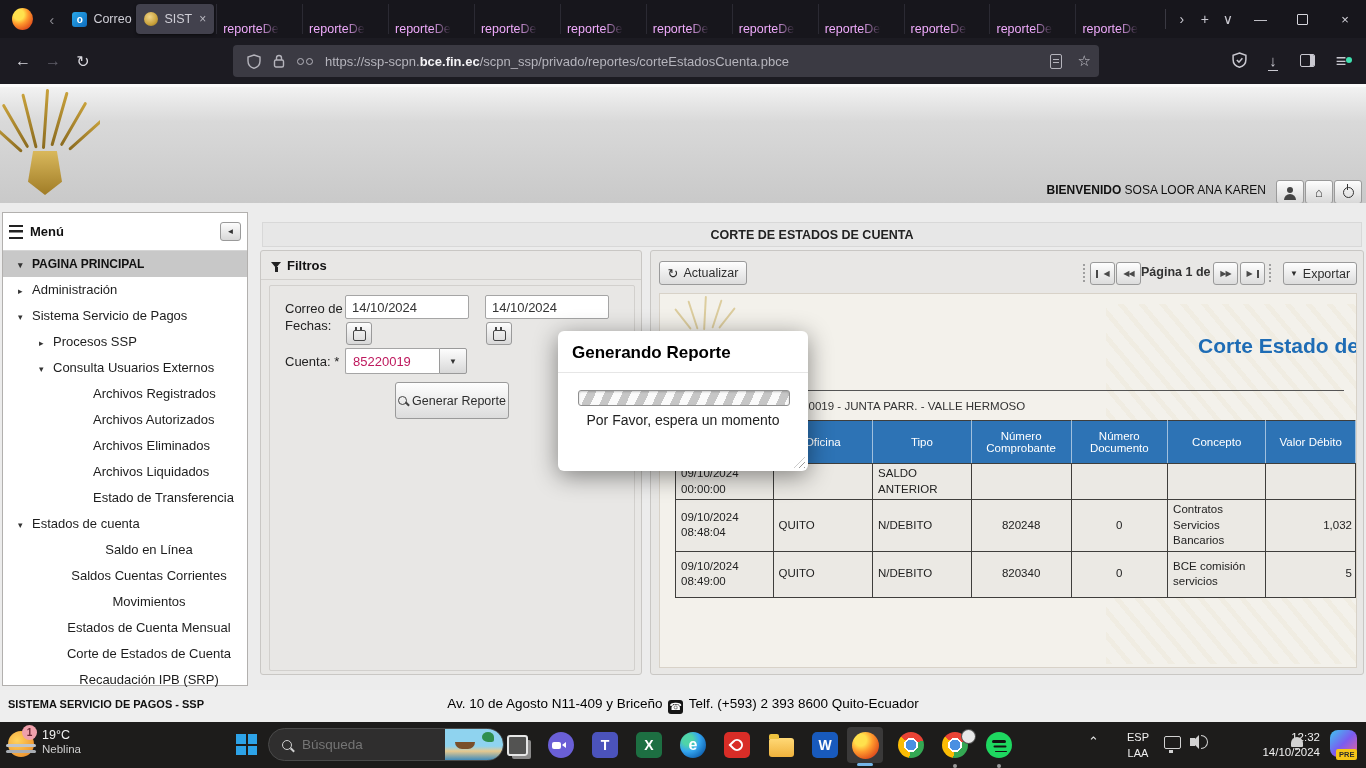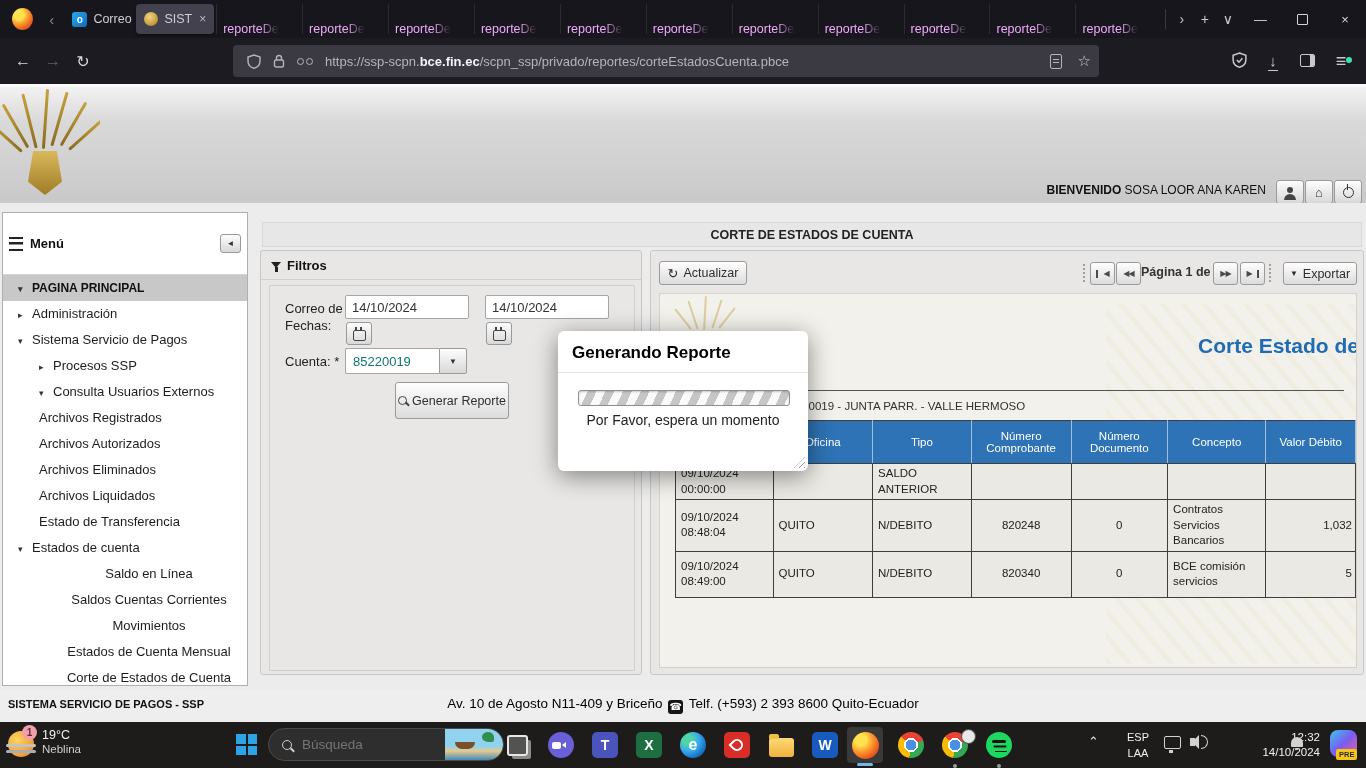--- a/index.html
+++ b/index.html
@@ -81,32 +81,32 @@
   .powerico::after{content:"";position:absolute;left:3px;top:-4px;width:1.8px;height:6px;background:#333;}
   #acctline{position:absolute;right:6px;top:122px;font-size:11.5px;color:#111;font-weight:600;}
   #acctline b{font-weight:bold;}
 
   
   #main{position:absolute;left:0;top:203px;width:1366px;height:487px;background:#ececec;}
 
   
   #sidebar{position:absolute;left:2px;top:9px;width:246px;height:474px;background:#fff;
     border:1px solid #b2b0ae;box-sizing:border-box;}
-  #menuhead{height:29px;border-bottom:1px solid #d5d5d5;display:flex;align-items:center;padding:16px 6px;}
+  #menuhead{height:29px;border-bottom:1px solid #d5d5d5;display:flex;align-items:center;padding:4px 6px;}
   .hamico{width:14px;height:10px;border-top:2.5px solid #222;border-bottom:2.5px solid #222;
     background:linear-gradient(#222,#222) center/100% 2.5px no-repeat;margin-right:7px;}
   #menutitle{font-size:13px;font-weight:bold;color:#111;flex:1;}
   #menucollapse{width:19px;height:17px;border:1px solid #9a9a9a;border-radius:3px;
     background:linear-gradient(#fdfdfd,#d8d8d8);font-size:8px;color:#333;
     display:flex;align-items:center;justify-content:center;}
   .mi{height:26px;line-height:26px;font-size:13px;color:#1d1d1d;white-space:nowrap;overflow:hidden;}
   .mi .arw{display:inline-block;width:11px;font-size:9px;color:#333;margin-right:3px;}
   .mi.l0{padding-left:15px;}
   .mi.l1{padding-left:36px;}
-  .mi.leafA{padding-left:36px;}
+  .mi.leafA{padding-left:90px;}
   .mi.leafB{padding-left:48px;text-align:center;}
   .mi.sel{background:#c8c8c8;font-weight:bold;font-size:12px;color:#111;}
 
   
   #pagetitle{position:absolute;left:262px;top:19px;width:1100px;height:25px;background:#e7e7e7;
     border:1px solid #d8d8d8;box-sizing:border-box;display:flex;align-items:center;justify-content:center;
     font-size:12.5px;font-weight:bold;color:#222;}
 
   
   .panel{position:absolute;background:#e8e7e5;border:1px solid #c9c7c4;border-radius:3px;box-sizing:border-box;}
@@ -121,21 +121,21 @@
   .finput{position:absolute;height:24px;width:124px;border:1px solid #a5a5a5;border-radius:2px;
     background:#fff;font-family:"Liberation Sans",sans-serif;font-size:13px;color:#333;
     padding:0 6px;box-sizing:border-box;}
   .sqbtn{position:absolute;width:24px;height:21px;border:1px solid #9a9a9a;border-radius:3px;
     background:linear-gradient(#fdfdfd,#d8d8d8);display:flex;align-items:center;justify-content:center;}
   .calico{width:11px;height:9px;border:1.5px solid #444;border-radius:2px;position:relative;margin-top:3px;}
   .calico::before{content:"";position:absolute;top:-4px;left:1px;width:2px;height:3px;background:#444;
     box-shadow:5px 0 #444;}
   #combo{position:absolute;left:83px;top:96px;width:122px;height:26px;display:flex;}
   #combofield{flex:1;background:#fff;border:1px solid #a5a5a5;border-right:none;border-radius:2px 0 0 2px;
-    font-size:13px;color:#0f766e;display:flex;align-items:center;padding-left:7px;}
+    font-size:13px;color:#be185d;display:flex;align-items:center;padding-left:7px;}
   #combobtn{width:26px;border:1px solid #9a9a9a;border-radius:0 2px 2px 0;
     background:linear-gradient(#fdfdfd,#d8d8d8);display:flex;align-items:center;justify-content:center;
     font-size:8px;color:#333;}
   .btn{display:flex;align-items:center;justify-content:center;gap:5px;
     background:linear-gradient(#fefefe,#dcdcdc);border:1px solid #9a9a9a;border-radius:3px;
     color:#2e2e2e;font-size:12.5px;box-sizing:border-box;}
   .magico{width:7px;height:7px;border:1.6px solid #444;border-radius:50%;position:relative;flex:none;}
   .magico::after{content:"";position:absolute;width:5px;height:1.6px;background:#444;
     transform:rotate(45deg);right:-4px;bottom:-1px;}
 

